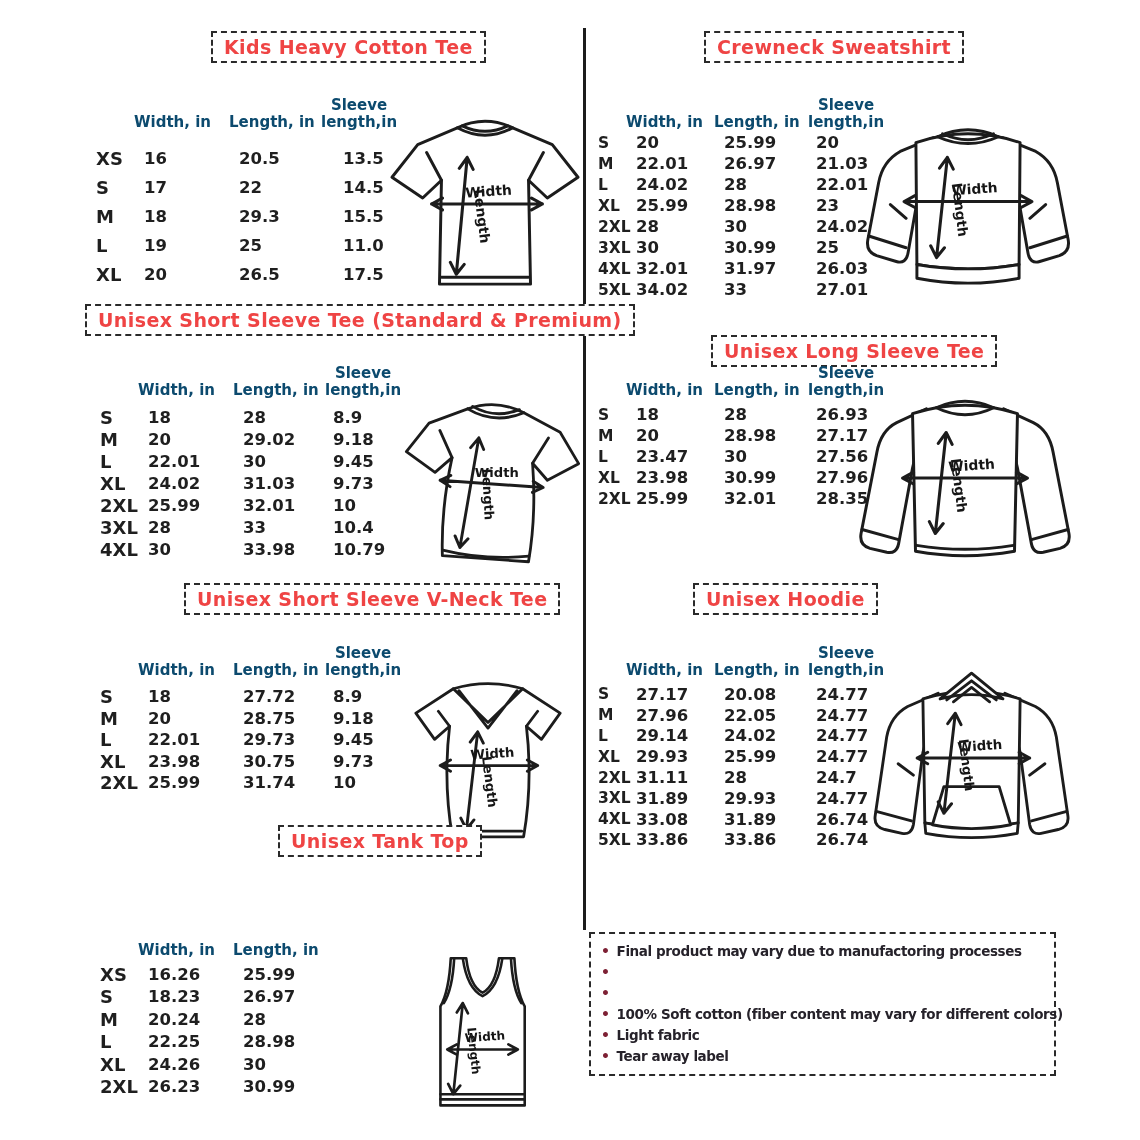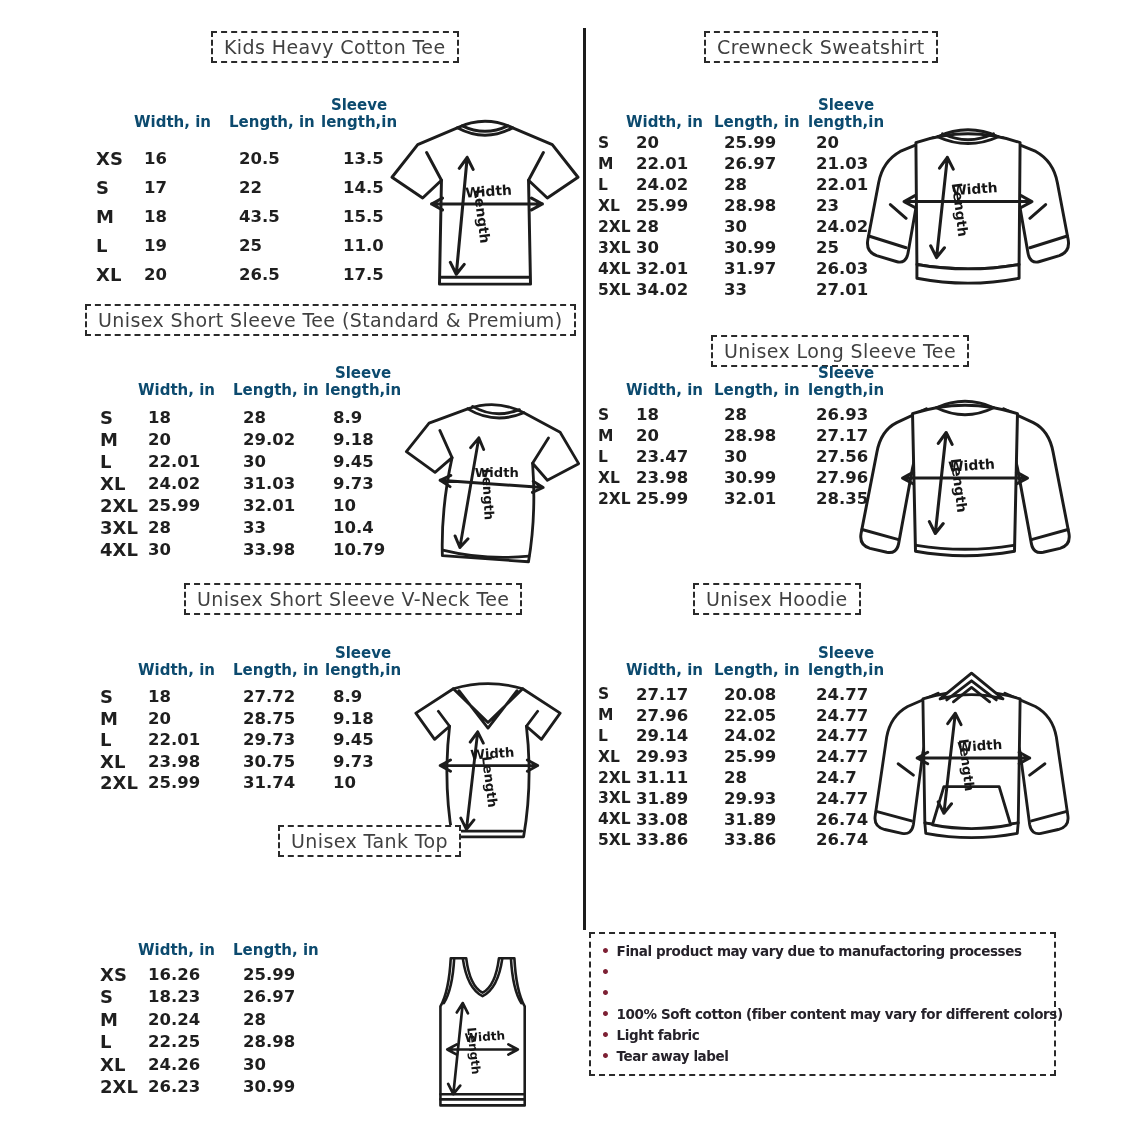--- a/index.html
+++ b/index.html
@@ -4,21 +4,21 @@
 <style>
   html,body{margin:0;padding:0;background:#ffffff;}
   .canvas{
     position:relative;width:1140px;height:1140px;background:#ffffff;overflow:hidden;
     font-family:"DejaVu Sans",sans-serif;color:#1f1f1f;
   }
   .divider{position:absolute;background:#1c1c1c;width:3px;}
   .ttl{
     position:absolute;white-space:nowrap;background:#fff;
     border:2px dashed #2a2a2a;padding:3px 11px;
-    color:#404040;font-weight:normal;font-size:19px;letter-spacing:.4px;
+    color:#ef4444;font-weight:bold;font-size:19px;letter-spacing:.4px;
   }
   .tbl{position:absolute;}
   .row{display:grid;grid-template-columns:var(--c1) var(--c2) var(--c3) var(--c4);}
   .cols-left{--c1:48px;--c2:95px;--c3:90px;--c4:84px;}
   .cols-right{--c1:38px;--c2:88px;--c3:92px;--c4:84px;}
   .thead{height:46px;align-items:end;margin-bottom:var(--hm,8px);}
   .th{font-size:15px;font-weight:bold;color:#0c4a6e;transform:translateX(-10px);line-height:1.1;}
   .th.sleeve{text-align:center;width:76px;transform:translateX(-8px);}
   .tbody .row{height:var(--rh,22px);align-items:center;}
   .td{font-size:16.5px;font-weight:bold;color:#1f1f1f;white-space:nowrap;}
@@ -65,21 +65,21 @@
           <div class="row">
             <span class="td sz">S</span>
             <span class="td">17</span>
             <span class="td">22</span>
             <span class="td">14.5</span>
           </div>
 
           <div class="row">
             <span class="td sz">M</span>
             <span class="td">18</span>
-            <span class="td">43.5</span>
+            <span class="td">29.3</span>
             <span class="td">15.5</span>
           </div>
 
           <div class="row">
             <span class="td sz">L</span>
             <span class="td">19</span>
             <span class="td">25</span>
             <span class="td">11.0</span>
           </div>
 

